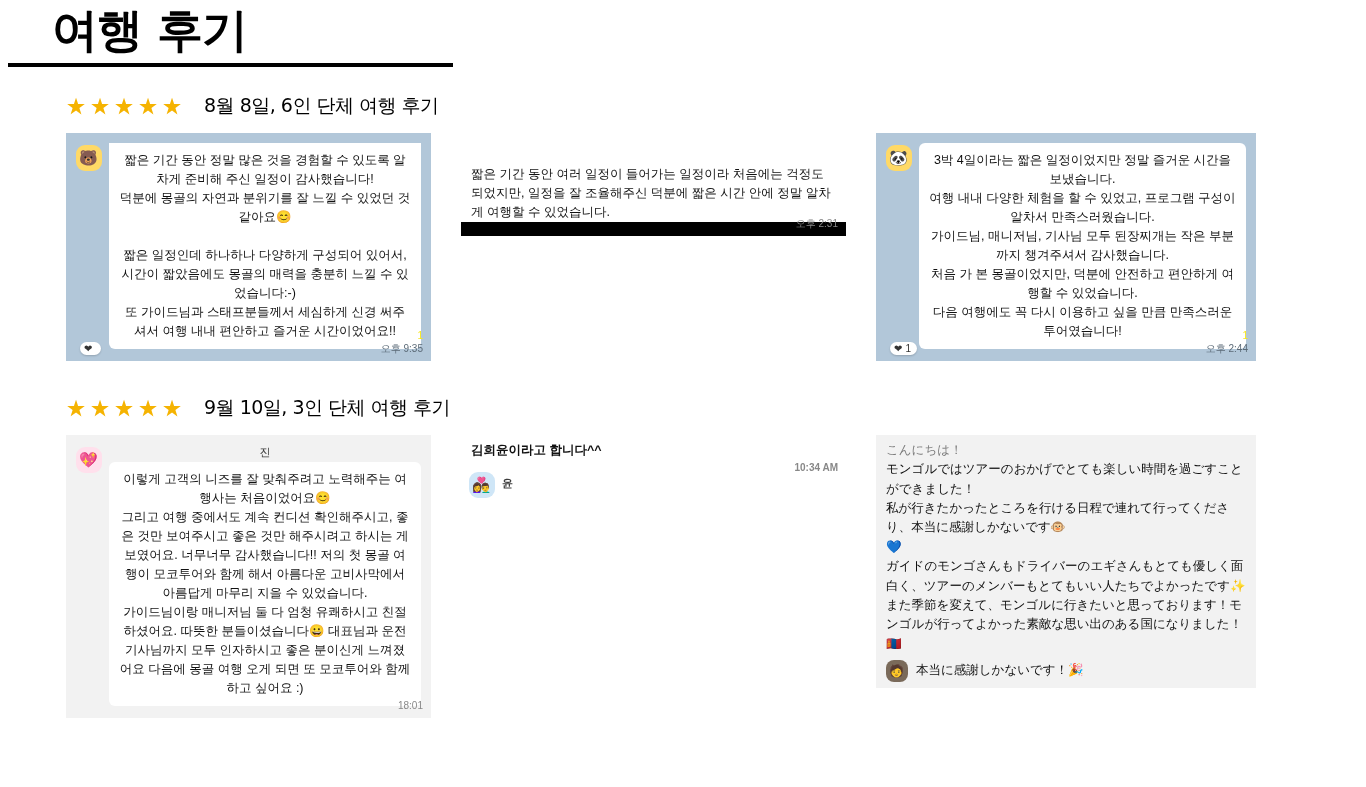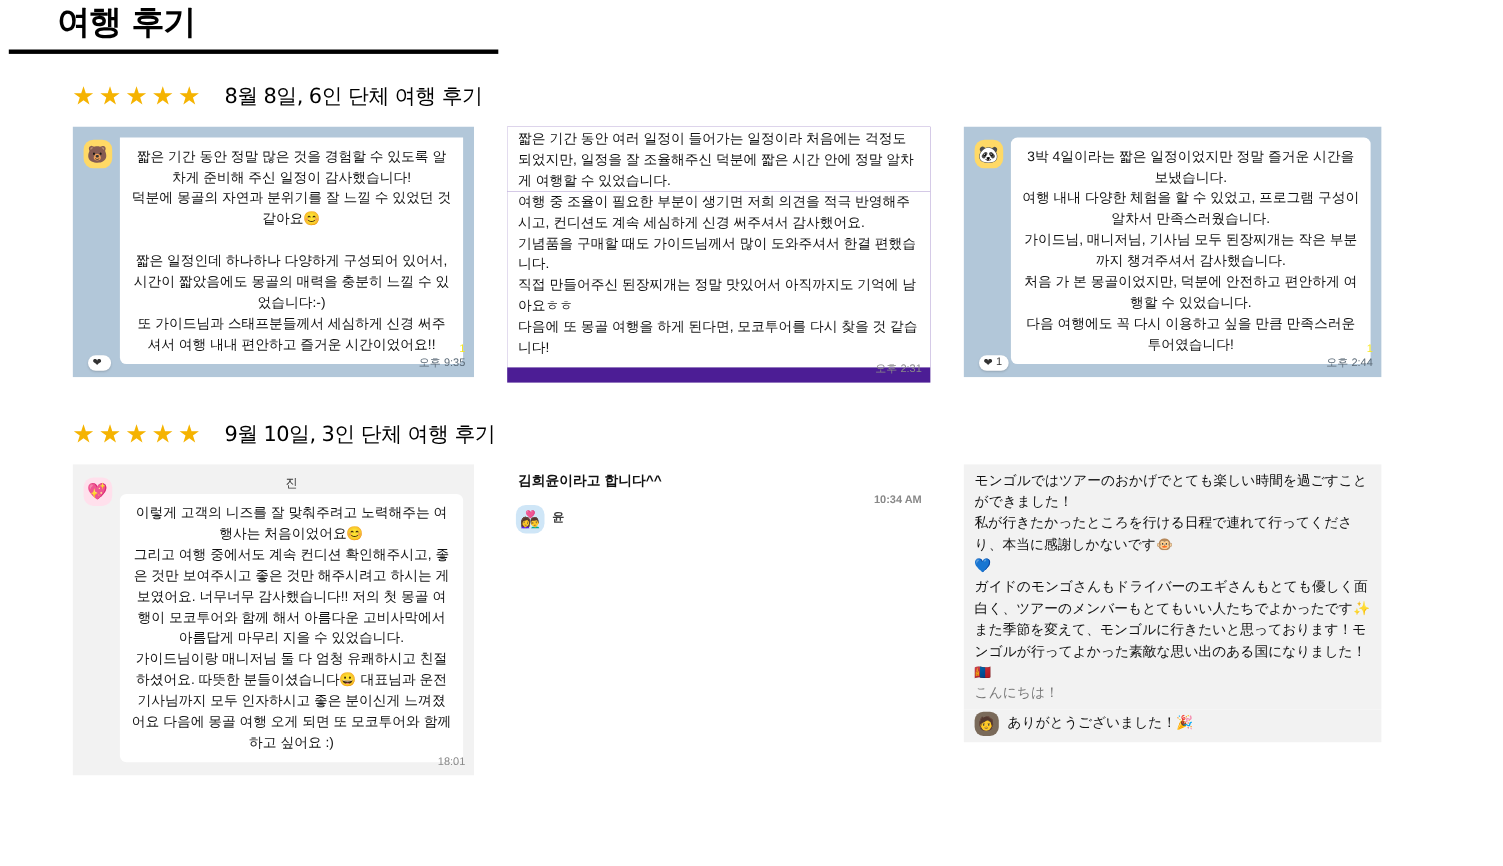--- a/index.html
+++ b/index.html
@@ -12,21 +12,21 @@
     height: 787px;
     background: #ffffff;
     font-family: "Liberation Sans", sans-serif;
     color: #111111;
     overflow: hidden;
     position: relative;
   }
 
   
   .page-title {
-    font-size: 30px;
+    font-size: 46px;
     font-weight: bold;
     letter-spacing: -1px;
     margin: 4px 0 0 52px;
     line-height: 1.15;
     color: #000;
     font-family: "DejaVu Sans", sans-serif;
   }
   .title-rule {
     width: 445px;
     height: 4px;
@@ -223,26 +223,22 @@
           <div>오후 9:35</div>
         </div>
         <div class="reaction">
           <span>❤</span>
             <span></span>
         </div>
       </div>
     </div>
 
     <div class="card w2">
-      <div class="chat-white" style="background:#4c1d95;padding:0 0 14px 0;">
+      <div class="chat-white" style="background:#000000;padding:0 0 14px 0;margin-top:30px;">
         <div class="top-cut">짧은 기간 동안 여러 일정이 들어가는 일정이라 처음에는 걱정도 되었지만, 일정을 잘 조율해주신 덕분에 짧은 시간 안에 정말 알차게 여행할 수 있었습니다.</div>
-        <div class="bubble grey" style="border-radius:0;padding-top:0;">여행 중 조율이 필요한 부분이 생기면 저희 의견을 적극 반영해주시고, 컨디션도 계속 세심하게 신경 써주셔서 감사했어요.
-기념품을 구매할 때도 가이드님께서 많이 도와주셔서 한결 편했습니다.
-직접 만들어주신 된장찌개는 정말 맛있어서 아직까지도 기억에 남아요ㅎㅎ
-다음에 또 몽골 여행을 하게 된다면, 모코투어를 다시 찾을 것 같습니다!</div>
         <div class="meta dark">
           <div>오후 2:31</div>
         </div>
       </div>
     </div>
 
     <div class="card w3">
       <div class="chat-kakao">
         <div class="msg-row">
           <div class="avatar">🐼</div>
@@ -301,27 +297,27 @@
           <div class="sender" style="margin-top:6px;">윤</div>
         </div>
         <div class="meta dark" style="bottom:36px;">
           <div>10:34 AM</div>
         </div>
       </div>
     </div>
 
     <div class="card w3">
       <div class="jp-block">
+        <div class="jp-line" style="opacity:.55;">こんにちは！</div>
         <div class="jp-line">モンゴルではツアーのおかげでとても楽しい時間を過ごすことができました！
 私が行きたかったところを行ける日程で連れて行ってくださり、本当に感謝しかないです🐵
 💙
 ガイドのモンゴさんもドライバーのエギさんもとても優しく面白く、ツアーのメンバーもとてもいい人たちでよかったです✨
 また季節を変えて、モンゴルに行きたいと思っております！モンゴルが行ってよかった素敵な思い出のある国になりました！🇲🇳</div>
-        <div class="jp-line" style="opacity:.55;">こんにちは！</div>
       </div>
       <div class="jp-last">
         <div class="jp-avatar">🧑</div>
-        <div class="jp-line">ありがとうございました！🎉</div>
+        <div class="jp-line">本当に感謝しかないです！🎉</div>
       </div>
     </div>
 
   </div>
 </div>
 
 </body></html>

